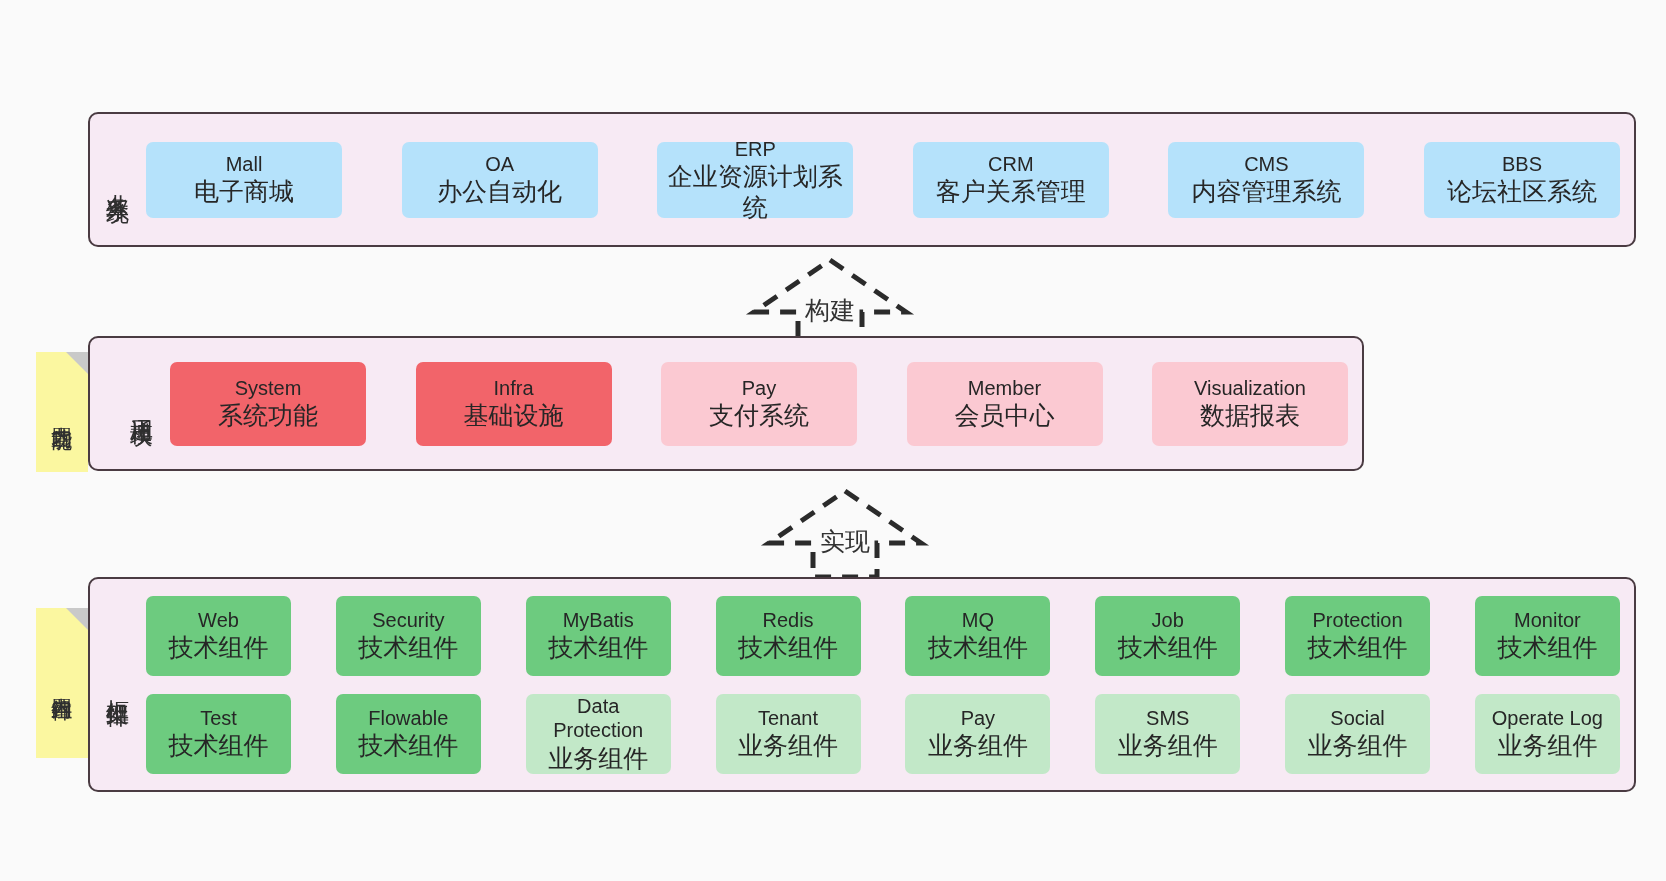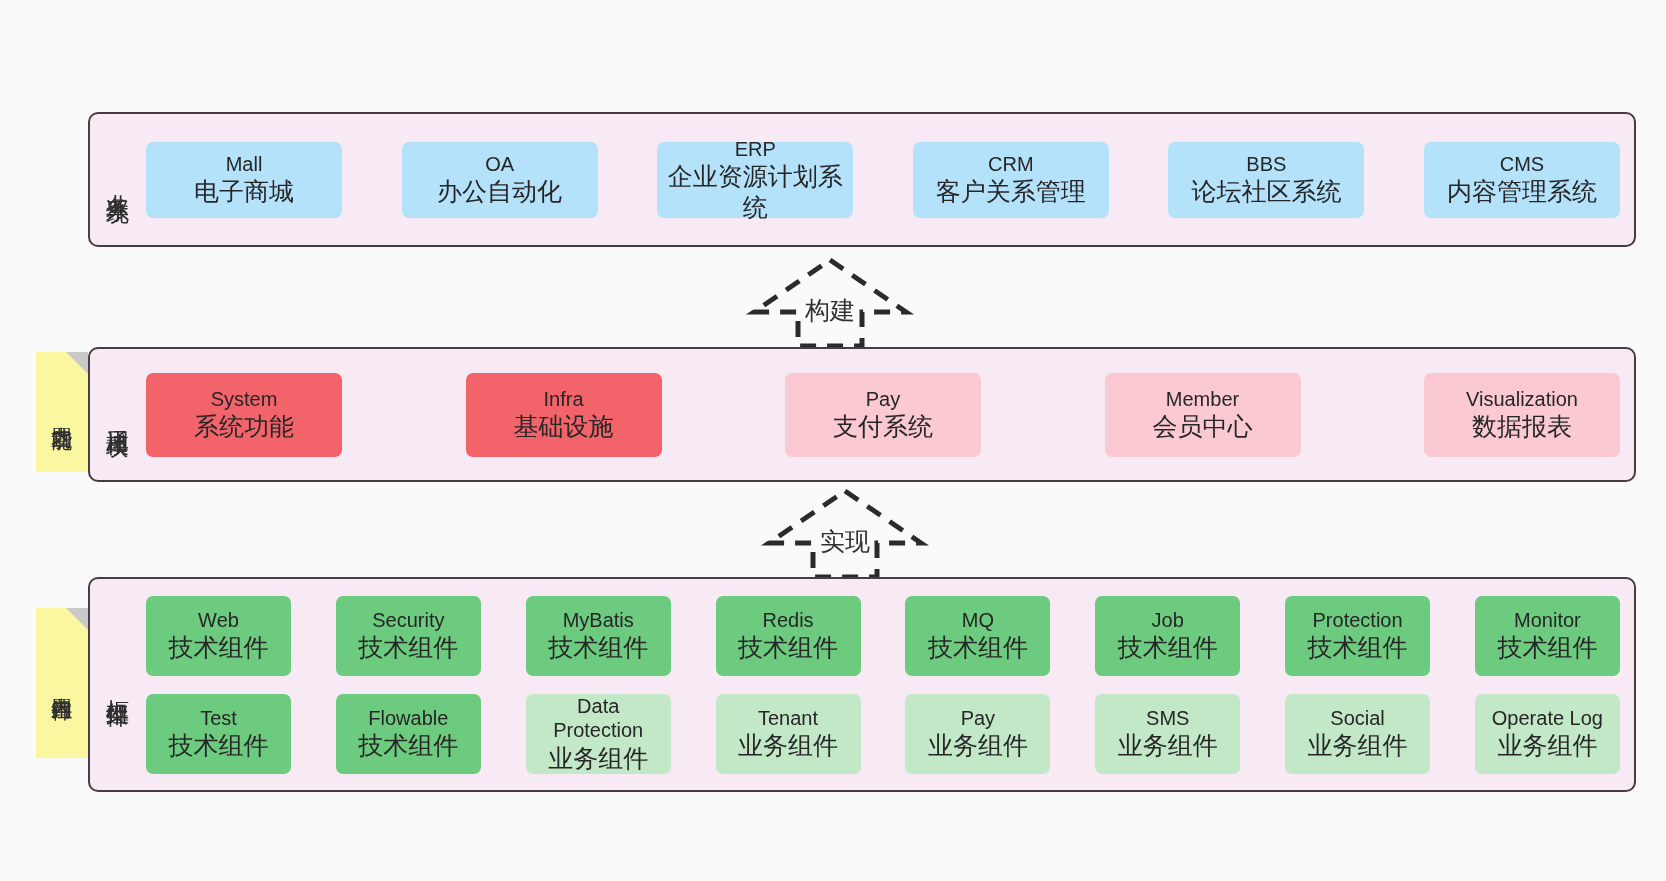--- a/index.html
+++ b/index.html
@@ -78,21 +78,21 @@
   .card .cn { font-size: 25px; }
 
   .c-blue        { background: #b5e2fb; }
   .c-red         { background: #f2646a; }
   .c-pink        { background: #fbc9d2; }
   .c-green       { background: #6dcb7f; }
   .c-green-light { background: #c2e8c8; }
 
   
   #band-business { left: 88px;  top: 112px; width: 1548px; height: 135px; }
-  #band-common   { left: 88px;  top: 347px; width: 1548px; height: 135px; }
+  #band-common   { left: 88px;  top: 336px; width: 1276px; height: 135px; padding-left: 24px; }
   #band-frame    { left: 88px;  top: 577px; width: 1548px; height: 215px; }
 
   #band-business .band-body { padding-left: 0; }
   #band-business .card { width: 196px; height: 76px; }
   #band-common   .card { width: 196px; height: 84px; }
   #band-frame    .card { width: 145px; height: 80px; }
 
   
   .sticky {
     position: absolute;
@@ -160,26 +160,26 @@
       </div>
       <div class="card c-blue">
         <span class="en">ERP</span>
         <span class="cn">企业资源计划系统</span>
       </div>
       <div class="card c-blue">
         <span class="en">CRM</span>
         <span class="cn">客户关系管理</span>
       </div>
       <div class="card c-blue">
+        <span class="en">CMS</span>
+        <span class="cn">内容管理系统</span>
+      </div>
+      <div class="card c-blue">
         <span class="en">BBS</span>
         <span class="cn">论坛社区系统</span>
-      </div>
-      <div class="card c-blue">
-        <span class="en">CMS</span>
-        <span class="cn">内容管理系统</span>
       </div>
     </div>
   </div>
 </div>
 
 <div class="arrow-wrap" id="arrow-build">
   <svg viewBox="0 0 160 92" preserveAspectRatio="none" aria-hidden="true">
     <path d="M 80 4 L 156 56 L 112 56 L 112 90 L 48 90 L 48 56 L 4 56 Z" fill="none" stroke="#2b2b2b" stroke-width="5" stroke-dasharray="16 11" stroke-linecap="butt"></path>
   </svg>
   <span class="arrow-label">构建</span>

